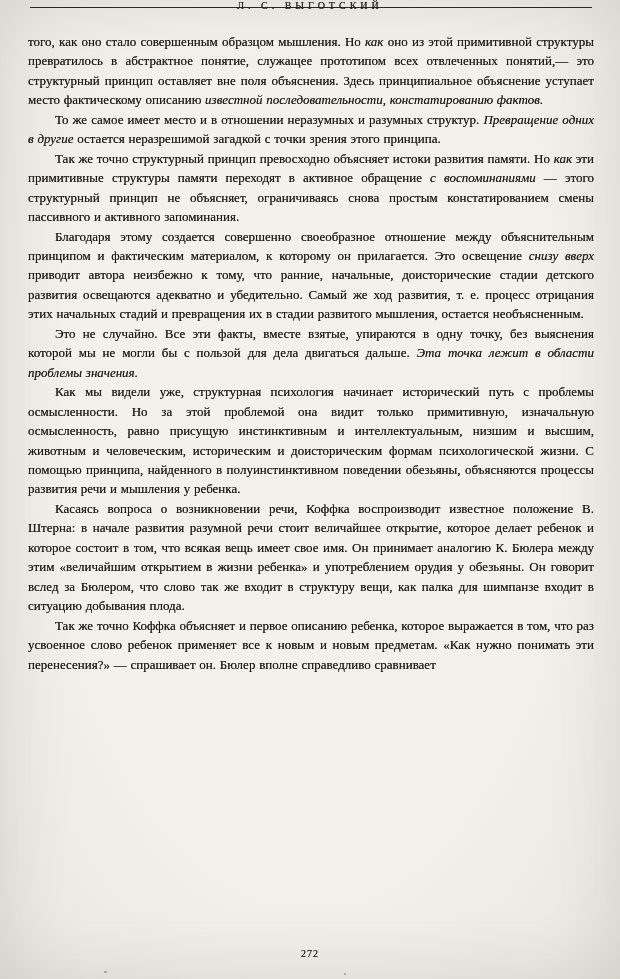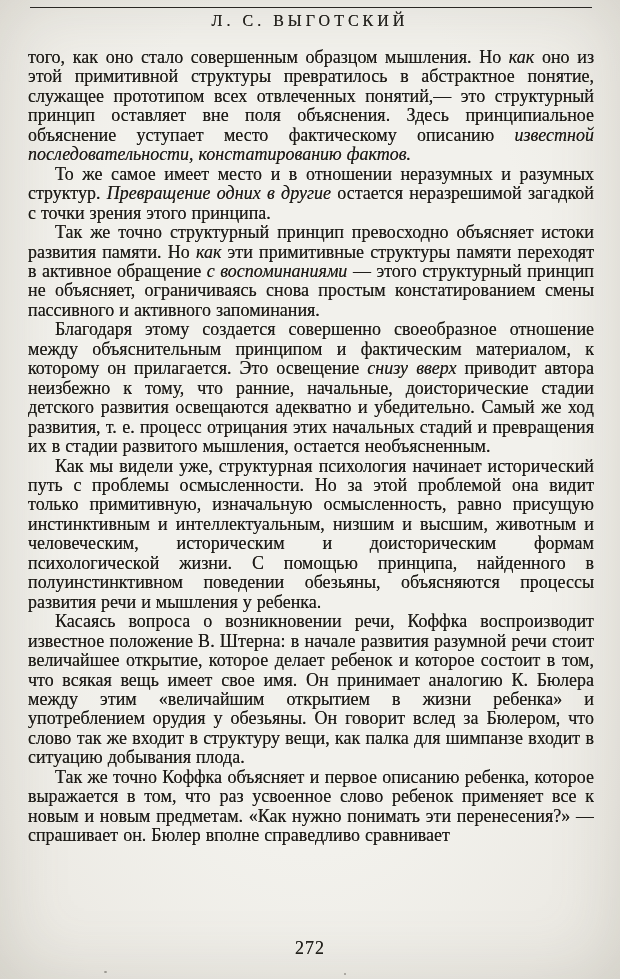--- a/index.html
+++ b/index.html
@@ -23,37 +23,37 @@
   .head-rule {
     position: absolute;
     top: 7px;
     left: 30px;
     right: 28px;
     border-top: 1.6px solid #2a2archive824;
     border-top: 1.6px solid #2a2824;
   }
   .running-head {
     position: absolute;
-    top: 12px;
+    top: 0;
     left: 0;
     right: 0;
     text-align: center;
-    font-size: 16px;
+    font-size: 10px;
     letter-spacing: 4px;
     color: #23211c;
     text-shadow: 0 0 0.5px rgba(32, 30, 25, 0.7);
   }
   .body-text {
     position: absolute;
-    top: 48px;
+    top: 32px;
     left: 28px;
     width: 566px;
     height: 898px;
     overflow: hidden;
-    font-size: 18px;
+    font-size: 13px;
     line-height: 19.45px;
     text-align: justify;
     text-shadow: 0 0 0.6px rgba(29, 27, 23, 0.75);
     word-spacing: 0.5px;
   }
   p.para {
     margin: 0;
     padding: 0;
   }
   p.para.indent {
@@ -61,21 +61,21 @@
   }
   .body-text em {
     font-style: italic;
   }
   .page-number {
     position: absolute;
     bottom: 20px;
     left: 0;
     right: 0;
     text-align: center;
-    font-size: 18px;
+    font-size: 10px;
     letter-spacing: 1px;
     color: #23211c;
     text-shadow: 0 0 0.5px rgba(32, 30, 25, 0.7);
   }
   .speck {
     position: absolute;
     background: rgba(60, 56, 48, 0.45);
     border-radius: 50%;
   }
   .speck.s1 { left: 104px; bottom: 6px; width: 3px; height: 2px; }
@@ -86,20 +86,21 @@
 
 <div class="page">
   <div class="head-rule"></div>
   <div class="running-head">Л. С. ВЫГОТСКИЙ</div>
 
   <div class="body-text">
       <p class="para"><span>того, как оно стало совершенным образцом мышления. Но </span><em>как</em><span> оно из этой примитивной структуры превратилось в абстрактное понятие, служащее прототипом всех отвлеченных понятий,— это структурный принцип оставляет вне поля объяснения. Здесь принципиальное объяснение уступает место фактическому описанию </span><em>известной последовательности, констатированию фактов.</em></p>
       <p class="para indent"><span>То же самое имеет место и в отношении неразумных и разумных структур. </span><em>Превращение одних в другие</em><span> остается неразрешимой загадкой с точки зрения этого принципа.</span></p>
       <p class="para indent"><span>Так же точно структурный принцип превосходно объясняет истоки развития памяти. Но </span><em>как</em><span> эти примитивные структуры памяти переходят в активное обращение </span><em>с воспоминаниями</em><span> — этого структурный принцип не объясняет, ограничиваясь снова простым констатированием смены пассивного и активного запоминания.</span></p>
       <p class="para indent"><span>Благодаря этому создается совершенно своеобразное отношение между объяснительным принципом и фактическим материалом, к которому он прилагается. Это освещение </span><em>снизу вверх</em><span> приводит автора неизбежно к тому, что ранние, начальные, доисторические стадии детского развития освещаются адекватно и убедительно. Самый же ход развития, т. е. процесс отрицания этих начальных стадий и превращения их в стадии развитого мышления, остается необъясненным.</span></p>
+      <p class="para indent"><span>Это не случайно. Все эти факты, вместе взятые, упираются в одну точку, без выяснения которой мы не могли бы с пользой для дела двигаться дальше. </span><em>Эта точка лежит в области проблемы значения.</em></p>
       <p class="para indent"><span>Как мы видели уже, структурная психология начинает исторический путь с проблемы осмысленности. Но за этой проблемой она видит только примитивную, изначальную осмысленность, равно присущую инстинктивным и интеллектуальным, низшим и высшим, животным и человеческим, историческим и доисторическим формам психологической жизни. С помощью принципа, найденного в полуинстинктивном поведении обезьяны, объясняются процессы развития речи и мышления у ребенка.</span></p>
       <p class="para indent"><span>Касаясь вопроса о возникновении речи, Коффка воспроизводит известное положение В. Штерна: в начале развития разумной речи стоит величайшее открытие, которое делает ребенок и которое состоит в том, что всякая вещь имеет свое имя. Он принимает аналогию К. Бюлера между этим «величайшим открытием в жизни ребенка» и употреблением орудия у обезьяны. Он говорит вслед за Бюлером, что слово так же входит в структуру вещи, как палка для шимпанзе входит в ситуацию добывания плода.</span></p>
       <p class="para indent"><span>Так же точно Коффка объясняет и первое описанию ребенка, которое выражается в том, что раз усвоенное слово ребенок применяет все к новым и новым предметам. «Как нужно понимать эти перенесения?» — спрашивает он. Бюлер вполне справедливо сравнивает</span></p>
     </div>
 
   <div class="page-number">272</div>
 
   <div class="speck s1"></div>
   <div class="speck s2"></div>
 </div>

